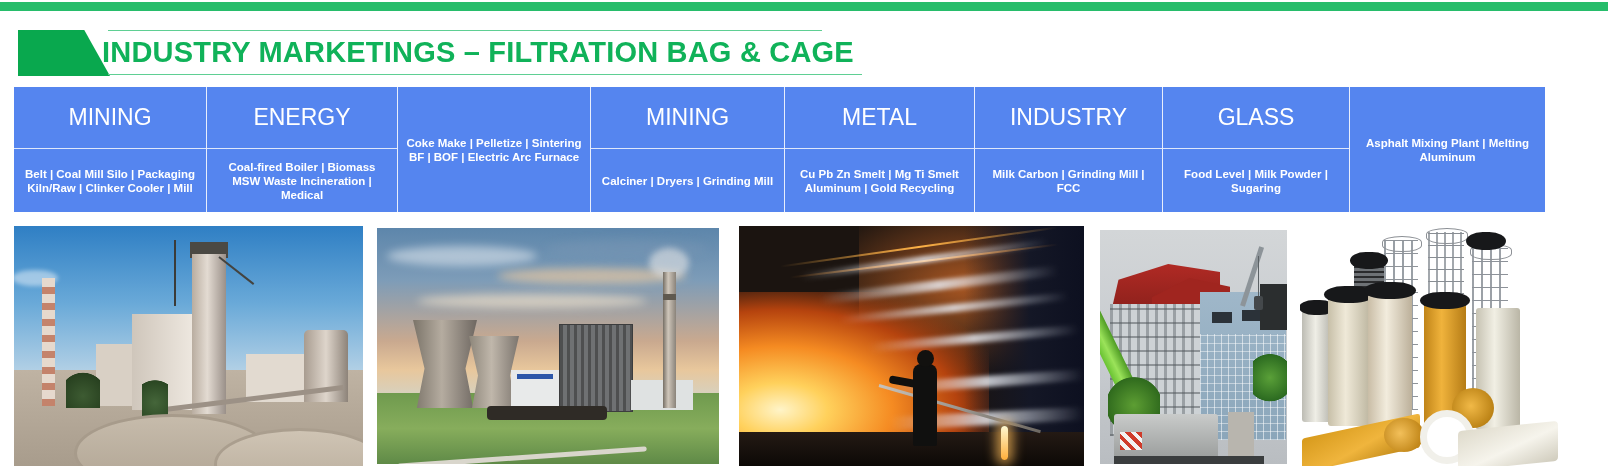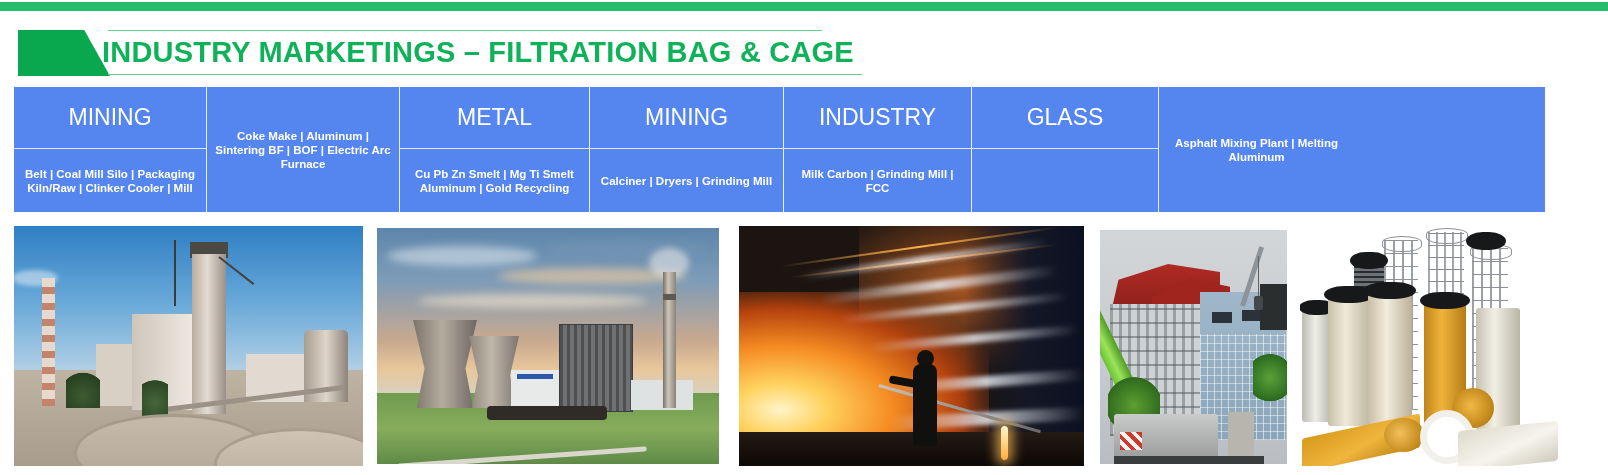--- a/index.html
+++ b/index.html
@@ -248,42 +248,47 @@
     <div class="slide-title" data-interactable="false">INDUSTRY MARKETINGS – FILTRATION BAG &amp; CAGE</div>
   </div>
 
   <div class="table" data-interactable="false">
 
     <div class="col" style="width:193px" data-interactable="true">
       <div class="col-head" data-interactable="false">MINING</div>
       <div class="col-body" data-interactable="false">Belt |  Coal Mill  Silo | Packaging Kiln/Raw |  Clinker Cooler |  Mill</div>
     </div>
 
+    <div class="col" style="width:191px" data-interactable="true">
+      <div class="col-head" data-interactable="false">ENERGY</div>
+      <div class="col-body" data-interactable="false">Coal-fired Boiler | Biomass MSW Waste Incineration | Medical</div>
+    </div>
 
     <div class="col" style="width:193px" data-interactable="true">
-      <div class="col-body" data-interactable="false">Coke Make | Aluminum | Sintering BF | BOF | Electric Arc Furnace</div>
+      <div class="col-body" data-interactable="false">Coke Make | Pelletize | Sintering BF | BOF | Electric Arc Furnace</div>
+    </div>
+
+    <div class="col" style="width:194px" data-interactable="true">
+      <div class="col-head" data-interactable="false">MINING</div>
+      <div class="col-body" data-interactable="false">Calciner | Dryers | Grinding Mill</div>
     </div>
 
     <div class="col" style="width:190px" data-interactable="true">
       <div class="col-head" data-interactable="false">METAL</div>
       <div class="col-body" data-interactable="false">Cu Pb Zn Smelt | Mg Ti Smelt Aluminum | Gold Recycling</div>
     </div>
 
-    <div class="col" style="width:194px" data-interactable="true">
-      <div class="col-head" data-interactable="false">MINING</div>
-      <div class="col-body" data-interactable="false">Calciner | Dryers | Grinding Mill</div>
-    </div>
-
     <div class="col" style="width:188px" data-interactable="true">
       <div class="col-head" data-interactable="false">INDUSTRY</div>
       <div class="col-body" data-interactable="false">Milk Carbon | Grinding Mill | FCC</div>
     </div>
 
     <div class="col" style="width:187px" data-interactable="true">
       <div class="col-head" data-interactable="false">GLASS</div>
+      <div class="col-body" data-interactable="false">Food Level | Milk Powder | Sugaring</div>
     </div>
 
     <div class="col" style="width:195px" data-interactable="true">
       <div class="col-body" data-interactable="false">Asphalt Mixing Plant | Melting Aluminum</div>
     </div>
 
   </div>
 
   <div class="photos" data-interactable="false">
 

